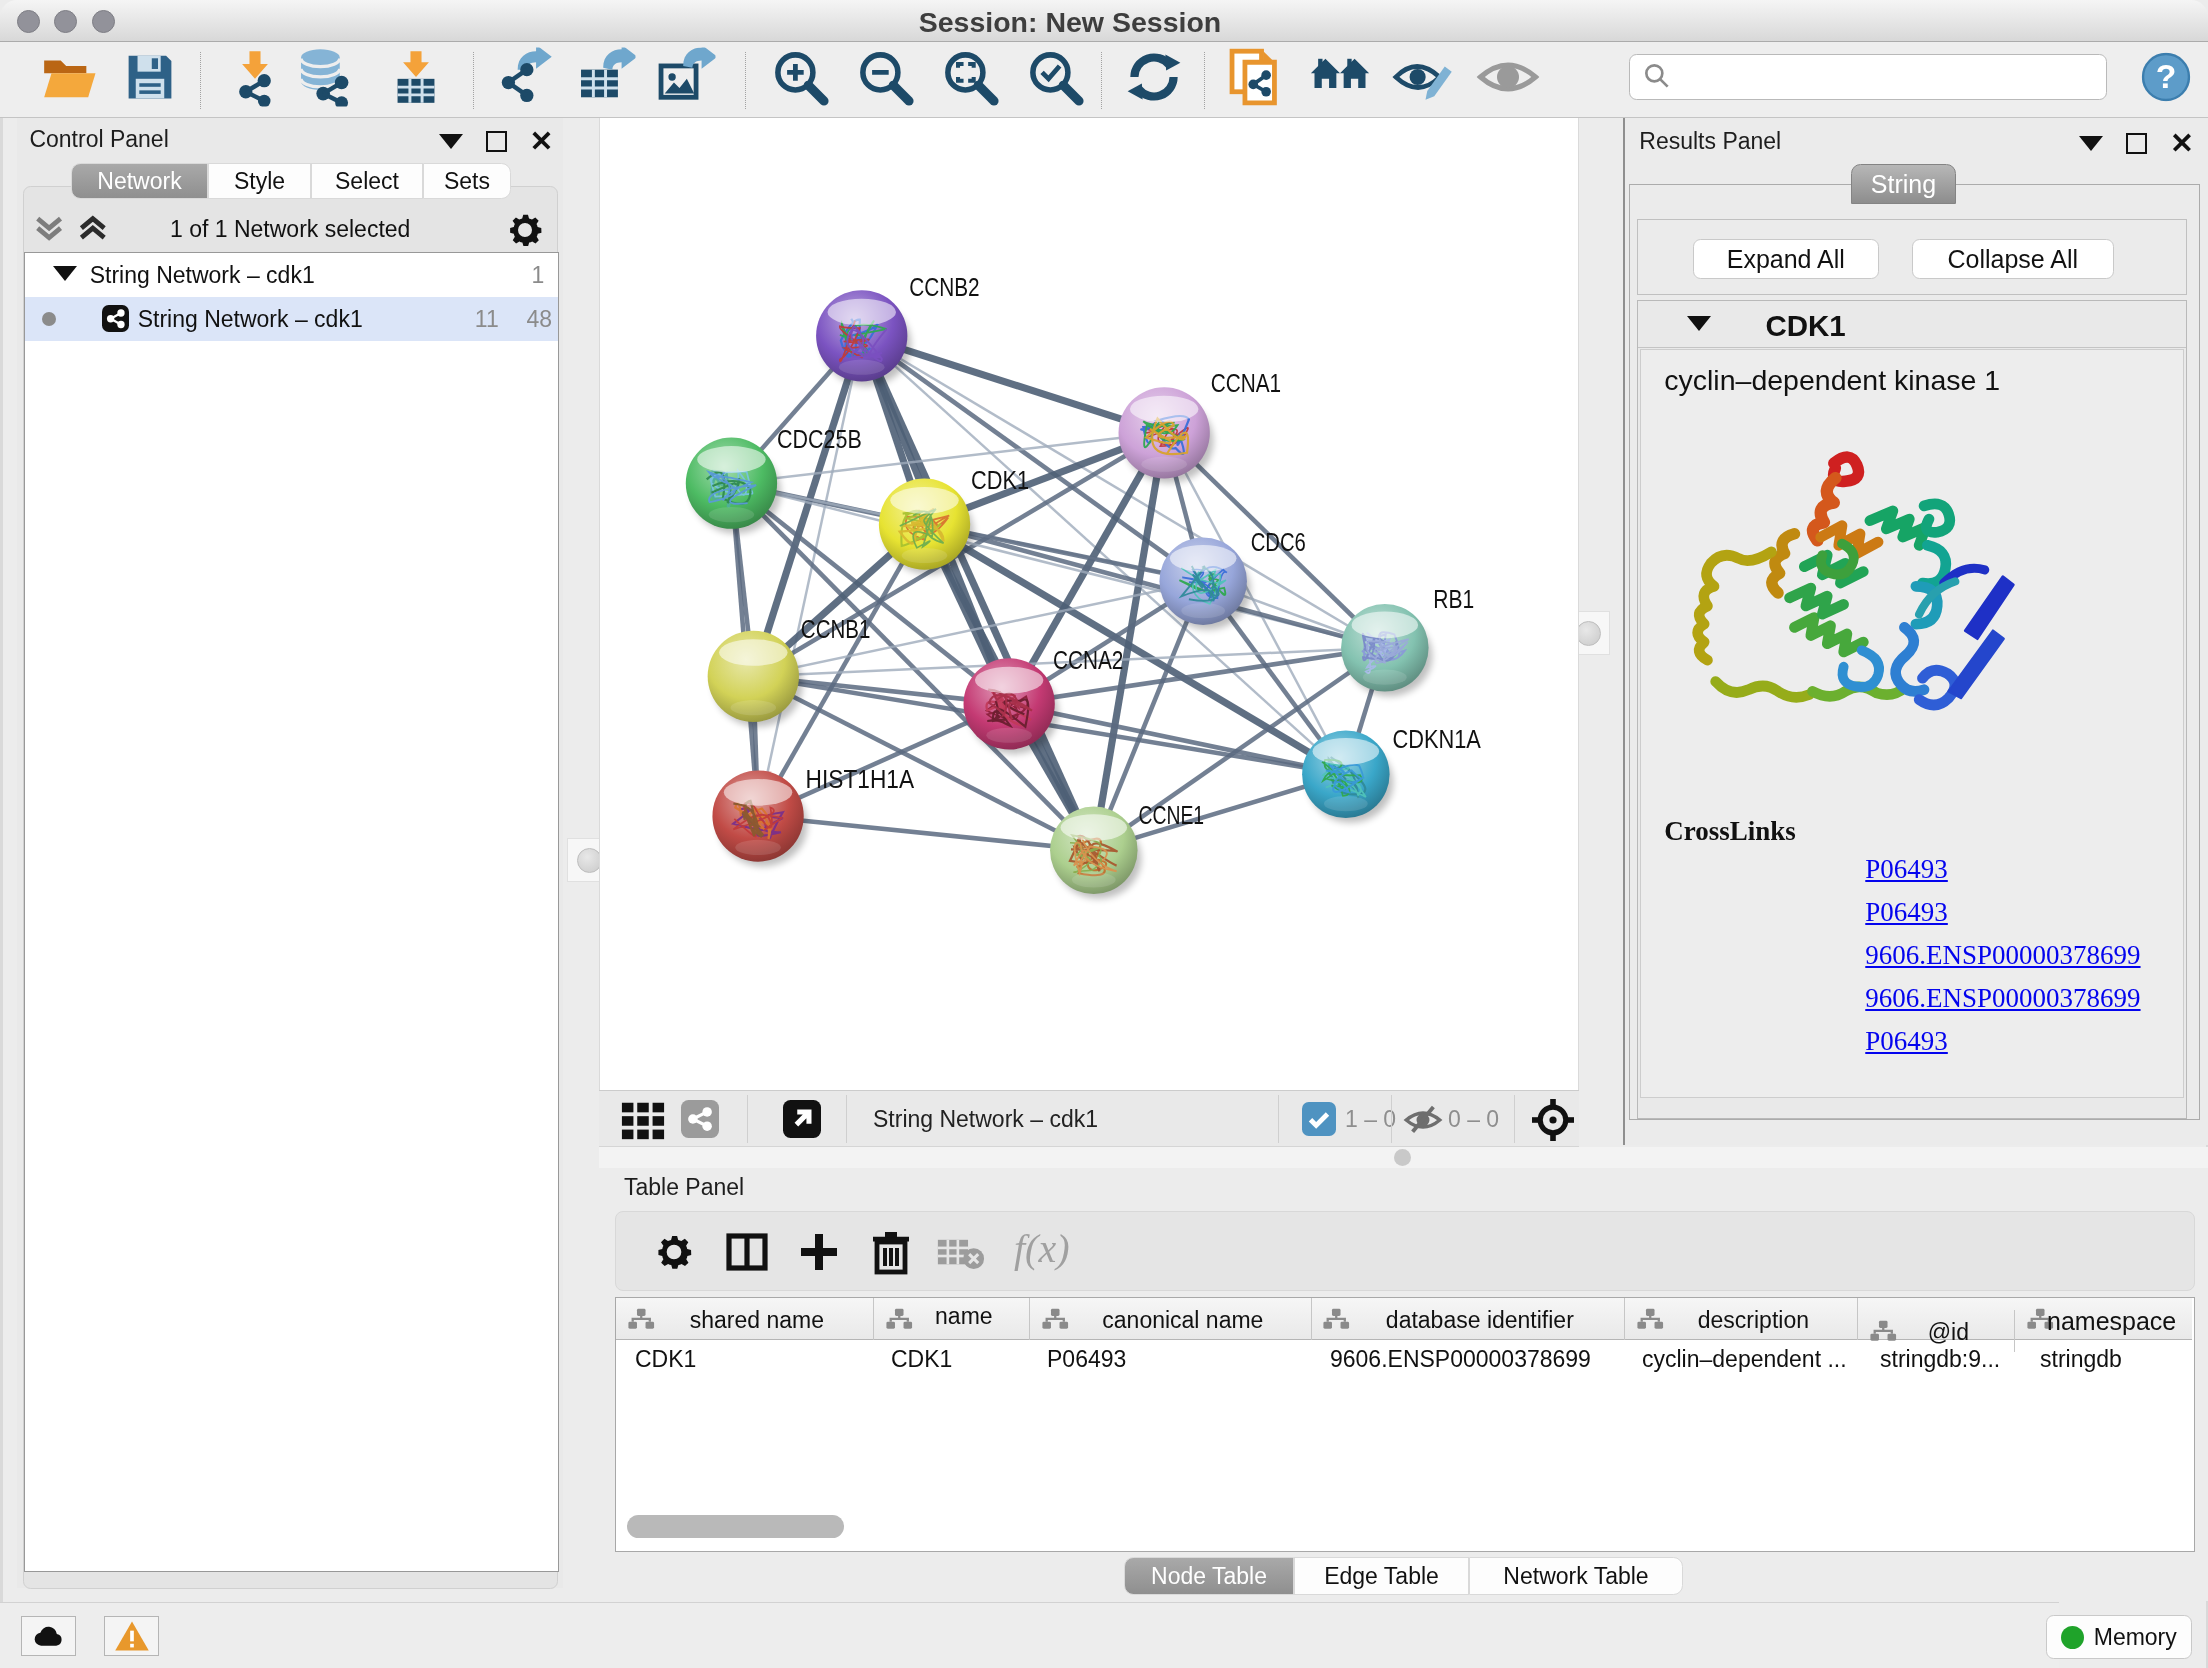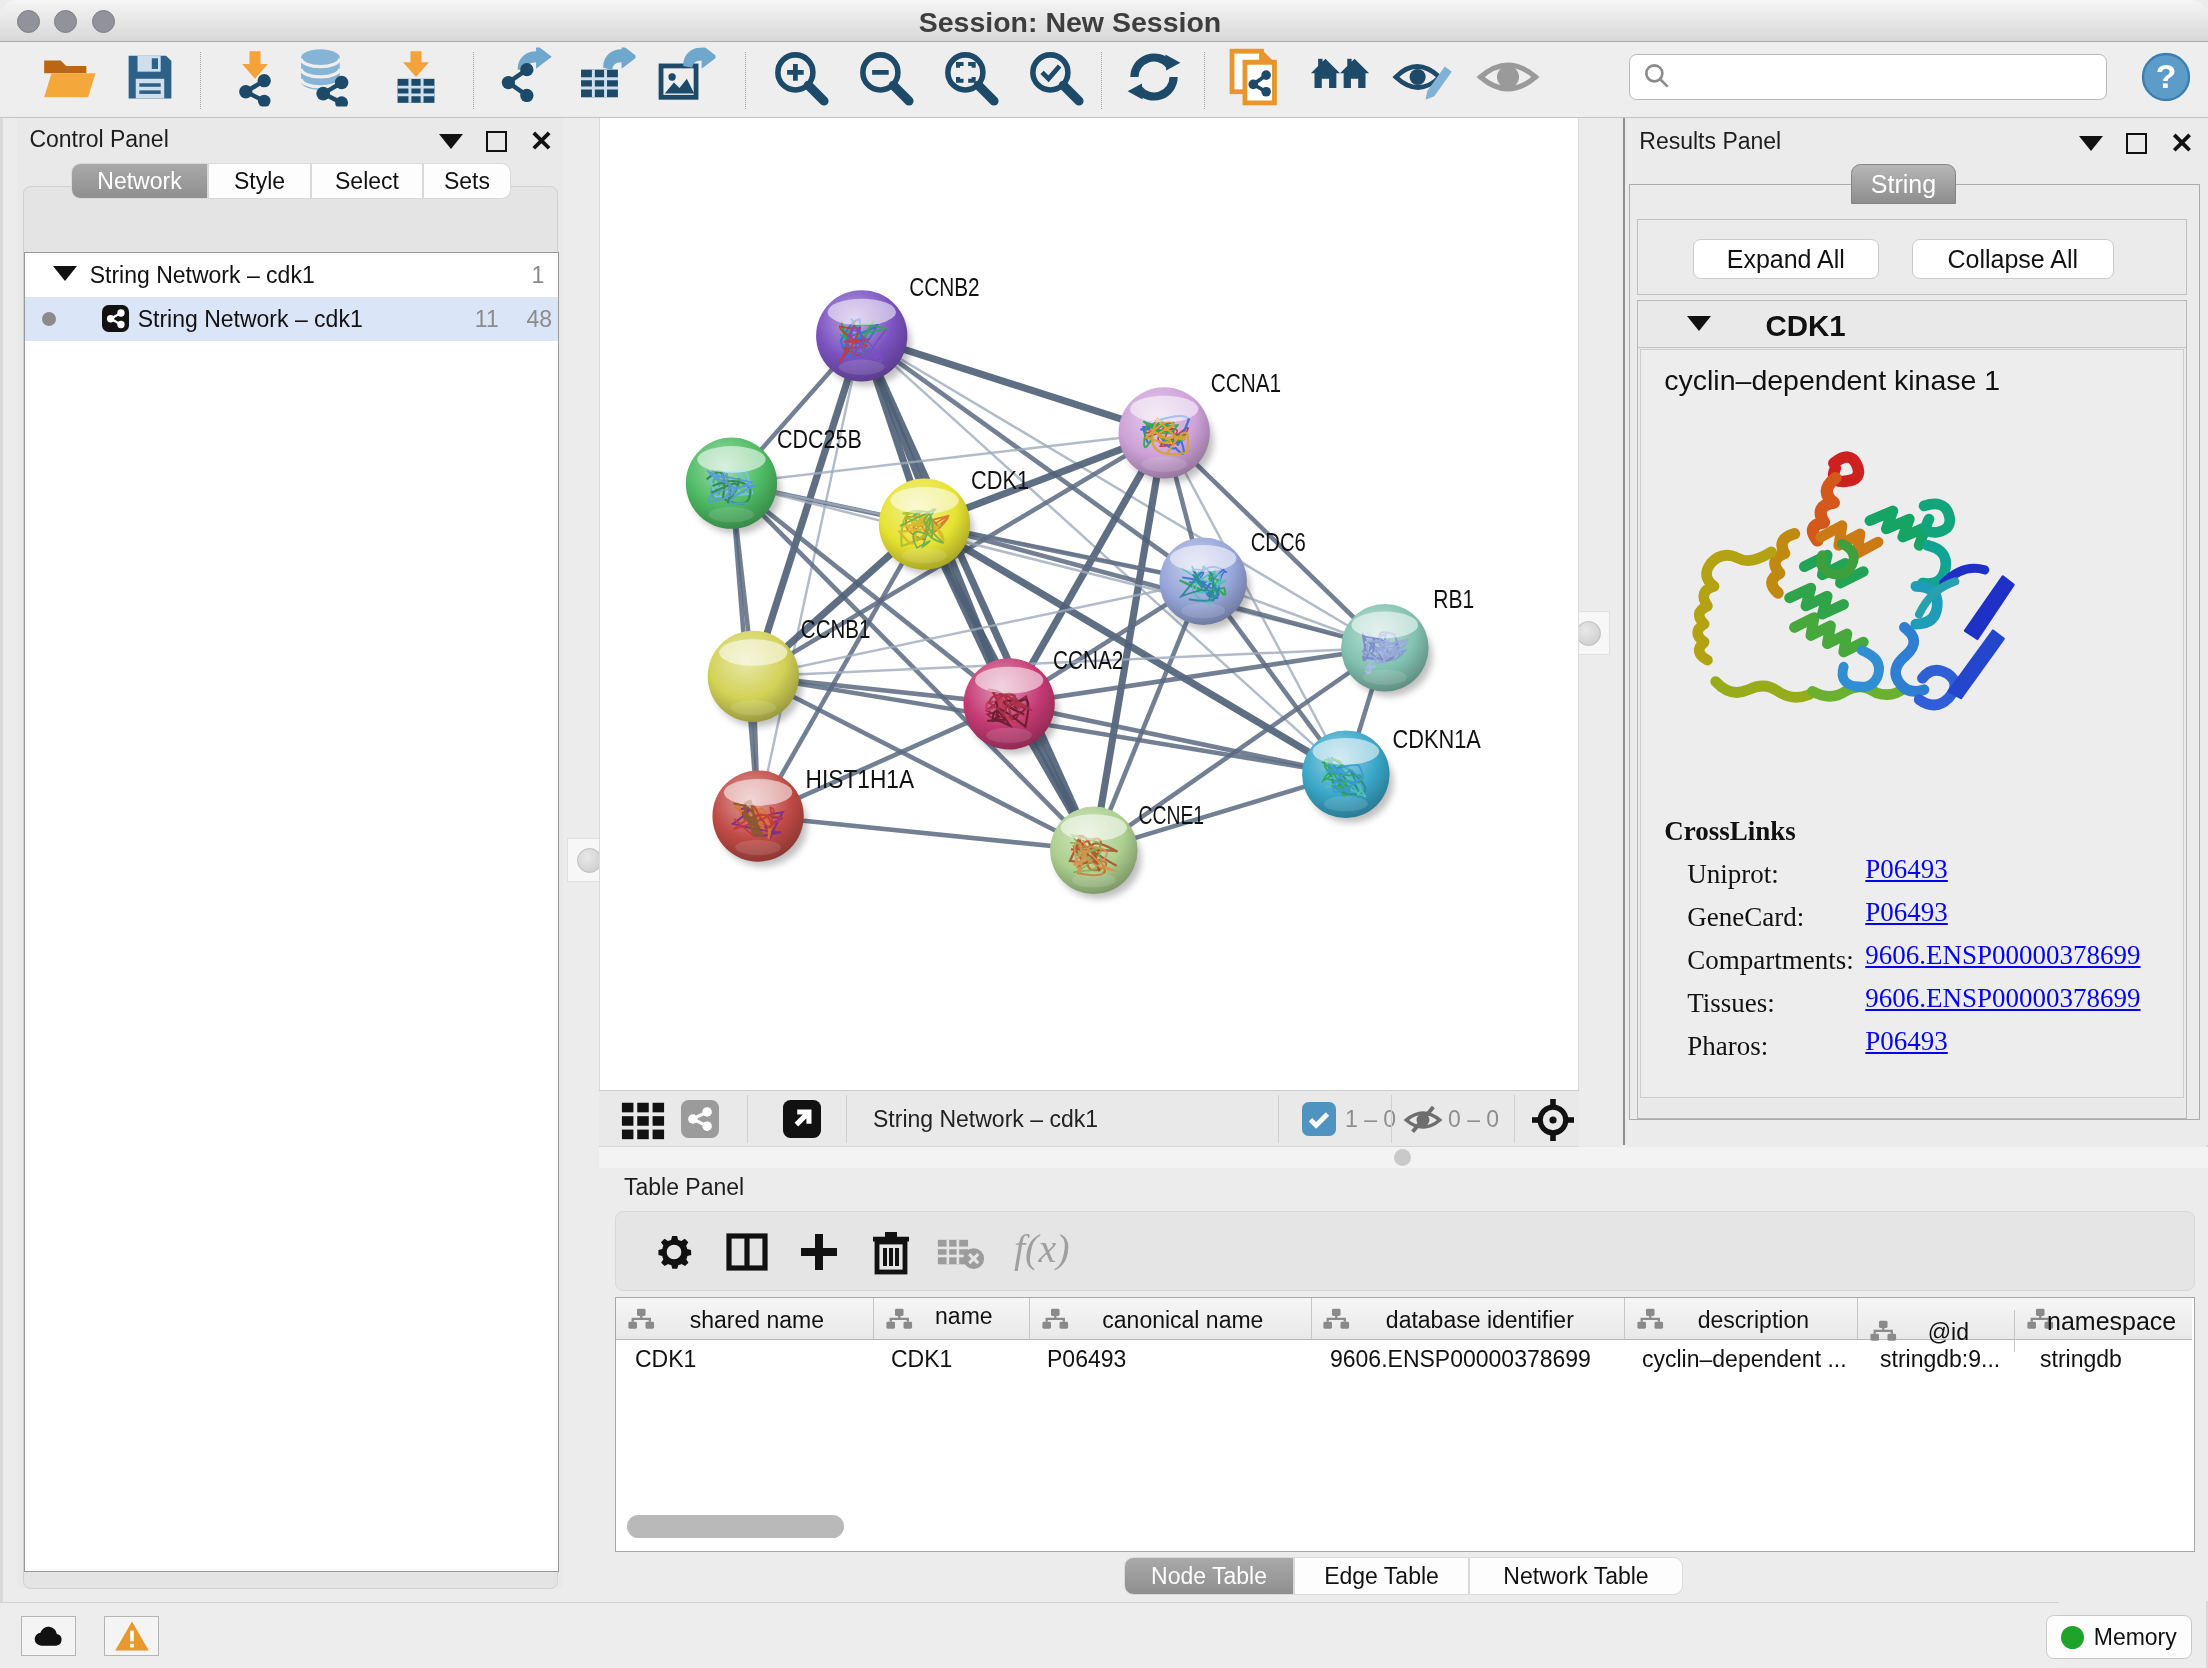--- a/index.html
+++ b/index.html
@@ -257,20 +257,37 @@
       <div class="xx">✕</div>
   </div>
   <div class="tabs" style="left:54px;top:45px">
     <div class="tab sel" style="width:137px;border-radius:9.5px 0 0 9.5px">Network</div>
     <div class="tab" style="width:103px">Style</div>
     <div class="tab" style="width:112px">Select</div>
     <div class="tab" style="width:88px;border-radius:0 9.5px 9.5px 0">Sets</div>
   </div>
   <div class="abs" style="left:5.7px;top:68px;width:535px;height:1403px;background:#e4e4e4;border:1px solid #d0d0d0;border-radius:7.6px"></div>
 
+  <div class="abs" style="left:5.7px;top:90px;width:535px;height:44px;">
+    <svg width="114" height="38" viewBox="0 0 120 40" style="position:absolute;left:9.5px;top:2.9px">
+      <g fill="none" stroke="#7d7d7d" stroke-width="5">
+        <path d="M6 8 L18 18 L30 8"></path>
+          <path d="M6 18 L18 28 L30 18"></path>
+      </g>
+      <g fill="none" stroke="#2b2b2b" stroke-width="5">
+        <path d="M52 28 L64 18 L76 28"></path>
+          <path d="M52 18 L64 8 L76 18"></path>
+      </g>
+    </svg>
+    <div style="position:absolute;left:0;width:535px;text-align:center;top:7.6px;font-size:23px;color:#111">1 of 1 Network selected</div>
+    <svg width="42" height="42" viewBox="0 0 24 24" style="position:absolute;right:11.4px;top:1px">
+      <path fill="#111" d="M12 8a4 4 0 100 8 4 4 0 000-8zm9.4 5.6l-2.1.6c-.1.6-.3 1.2-.6 1.7l1.2 1.9-1.9 1.9-1.9-1.2c-.5.3-1.1.5-1.7.6l-.6 2.1h-2.7l-.6-2.1c-.6-.1-1.2-.3-1.7-.6l-1.9 1.2-1.9-1.9 1.2-1.9c-.3-.5-.5-1.1-.6-1.7l-2.1-.6v-2.7l2.1-.6c.1-.6.3-1.2.6-1.7L4.9 6.7l1.9-1.9 1.9 1.2c.5-.3 1.1-.5 1.7-.6l.6-2.1h2.7l.6 2.1c.6.1 1.2.3 1.7.6l1.9-1.2 1.9 1.9-1.2 1.9c.3.5.5 1.1.6 1.7l2.1.6z"></path>
+      <circle fill="#e4e4e4" cx="12" cy="12" r="2.6"></circle>
+    </svg>
+  </div>
 
   <div class="abs" style="left:6.7px;top:134px;width:535px;height:1320px;background:#fff;border:1.9px solid #989898">
     <div style="position:relative;height:44px;">
       <div class="tri-down" style="position:absolute;left:28.5px;top:13.3px"></div>
       <div style="position:absolute;left:65px;top:8.6px;font-size:23px;color:#111">String Network – cdk1</div>
       <div style="position:absolute;right:13.3px;top:8.6px;font-size:23px;color:#8b8b8b">1</div>
     </div>
     <div style="position:relative;height:44px;background:#dbe5f8;">
       <div style="position:absolute;left:17px;top:15px;width:14.3px;height:14.3px;border-radius:50%;background:#8b8b8b"></div>
       <div style="position:absolute;left:77px;top:7.6px;width:27.6px;height:27.6px;border-radius:6.7px;background:#111;">
@@ -673,27 +690,20 @@
             <path d="M300 310 q20 14 36 -2 q16 -18 -2 -30 q-18 -10 -30 6" stroke="#2f5ed6" stroke-width="13"></path>
             <path d="M336 300 L390 226 l13 10 -52 72z" stroke="#2446cc" stroke-width="3" fill="#2446cc"></path>
             <path d="M356 226 L402 160 l13 10 -44 66z" stroke="#1e30c6" stroke-width="3" fill="#1e30c6"></path>
             <path d="M330 168 q24 -24 50 -16" stroke="#1e30c6" stroke-width="11"></path>
             <path d="M300 206 q14 -30 44 -40" stroke="#28a0ae" stroke-width="10"></path>
             <path d="M230 250 q26 10 20 30 q-6 18 -28 14 q-20 -4 -14 -24" stroke="#2f8fd2" stroke-width="12"></path>
             <path d="M206 120 q20 10 12 26 q-8 16 -26 10 q-16 -6 -10 -22" stroke="#3da03c" stroke-width="12"></path>
           </g>
         </svg>
         <div style="position:absolute;left:23px;top:466px;font-family:'Liberation Serif',serif;font-size:27px;font-weight:bold;color:#111">CrossLinks</div>
-        <div style="position:absolute;left:46px;top:503px;font-family:'Liberation Serif',serif;font-size:27px;color:#111;line-height:43px">
-          <div>Uniprot:</div>
-            <div>GeneCard:</div>
-            <div>Compartments:</div>
-            <div>Tissues:</div>
-            <div>Pharos:</div>
-        </div>
         <div style="position:absolute;left:224px;top:498px;font-family:'Liberation Serif',serif;font-size:27px;line-height:43px;white-space:nowrap">
           <div><a class="link">P06493</a></div>
             <div><a class="link">P06493</a></div>
           <div><a class="link">9606.ENSP00000378699</a></div>
           <div><a class="link">9606.ENSP00000378699</a></div>
           <div><a class="link">P06493</a></div>
         </div>
       </div>
     </div>
   </div>

